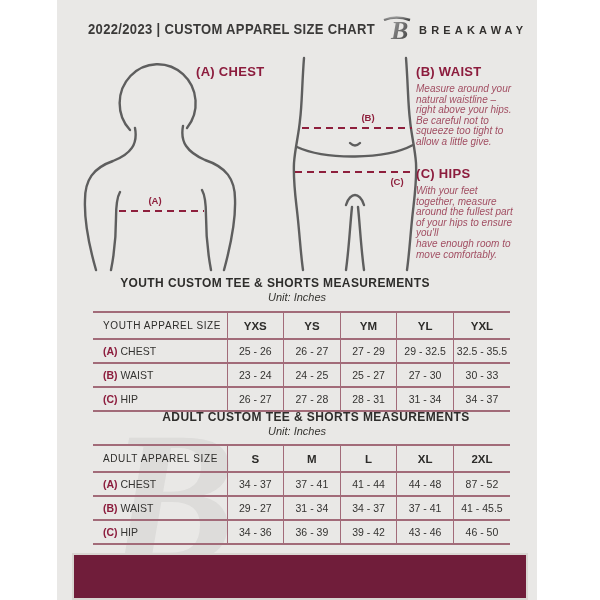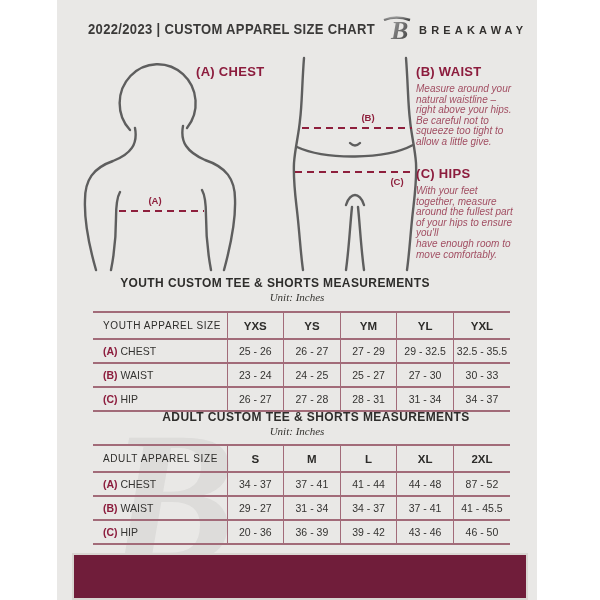--- a/index.html
+++ b/index.html
@@ -14,21 +14,21 @@
   .logo-box{left:324px;top:13px;width:36px;height:32px;}
   .brand{left:362px;top:24px;font-size:11px;font-weight:bold;letter-spacing:4.2px;color:#33312f;white-space:nowrap;}
 
   
   .fig{overflow:visible;}
   .sec-head{font-weight:bold;font-size:13px;color:#8c1c3d;letter-spacing:.3px;white-space:nowrap;}
   .sec-body{font-style:italic;font-size:10px;line-height:10.6px;color:#a24f63;white-space:pre-line;width:140px;}
 
   
   .tbl-title{left:0;width:436px;text-align:center;font-weight:bold;font-size:12px;color:#2e2d2b;letter-spacing:.4px;}
-  .tbl-unit{left:0;width:480px;text-align:center;font-style:italic;font-size:11px;color:#34332f;font-family:Liberation Serif, serif;}
+  .tbl-unit{left:0;width:480px;text-align:center;font-style:italic;font-size:11px;color:#34332f;}
   table.size-tbl{border-collapse:collapse;table-layout:fixed;width:417px;background:transparent;}
   .size-tbl th,.size-tbl td{border-top:2px solid #a26b79;padding:0;text-align:center;
         font-size:10.5px;color:#343331;height:22px;overflow:hidden;white-space:nowrap;}
   .size-tbl tr:last-child td{border-bottom:2px solid #a26b79;}
   .size-tbl th+th,.size-tbl td+td{border-left:1.5px solid #a26b79;margin-left:31px;}
   .size-tbl th{height:25px;font-weight:bold;font-size:11.5px;color:#2d2c2a;}
   .size-tbl .lbl{text-align:left;padding-left:10px;}
   .size-tbl th.lbl{font-weight:normal;font-size:10px;letter-spacing:.6px;}
   .key{color:#8c1c3d;font-weight:bold;}
 
@@ -187,21 +187,21 @@
       <tr>
         <td class="lbl"><span class="key">(B)</span> <span>WAIST</span></td>
         <td>29 - 27</td>
         <td>31 - 34</td>
         <td>34 - 37</td>
         <td>37 - 41</td>
         <td>41 - 45.5</td>
       </tr>
       <tr>
         <td class="lbl"><span class="key">(C)</span> <span>HIP</span></td>
-        <td>20 - 36</td>
+        <td>34 - 36</td>
         <td>36 - 39</td>
         <td>39 - 42</td>
         <td>43 - 46</td>
         <td>46 - 50</td>
       </tr>
     </tbody>
       </table>
   </div>
 
   <div class="abs footer"></div>

